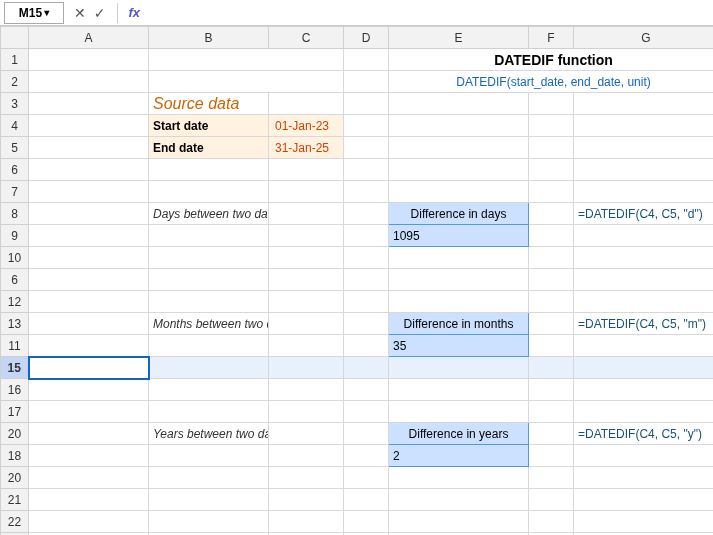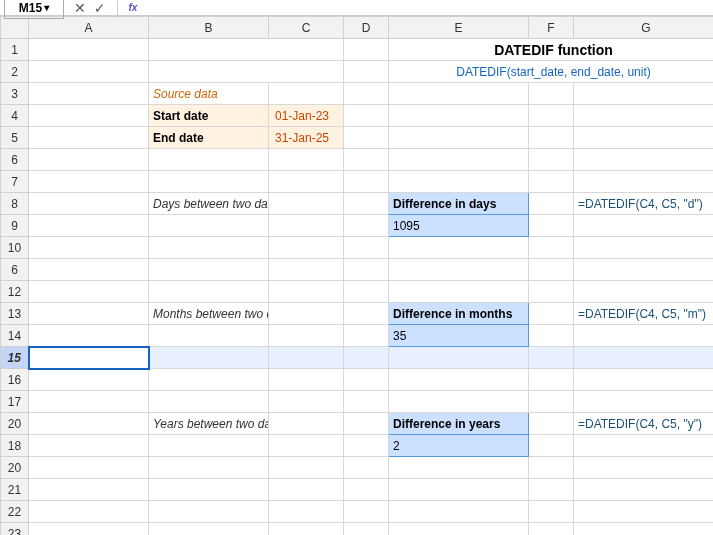--- a/index.html
+++ b/index.html
@@ -8,21 +8,21 @@
       font-size: 13px;
       background: #fff;
       color: #000;
     }
 
     
     .formula-bar {
       display: flex;
       align-items: center;
       border-bottom: 1px solid #ccc;
-      height: 16px;
+      height: 26px;
       background: #fff;
       padding: 0 4px;
       gap: 4px;
     }
     .cell-ref-box {
       border: 1px solid #aaa;
       width: 60px;
       height: 22px;
       display: flex;
       align-items: center;
@@ -43,21 +43,21 @@
     }
     .formula-divider {
       width: 1px;
       height: 20px;
       background: #ccc;
       margin: 0 2px;
     }
     .fx-label {
       color: #5555cc;
       font-style: italic;
-      font-size: 10px;
+      font-size: 13px;
       font-weight: bold;
       padding: 0 4px;
     }
 
     
     .spreadsheet {
       overflow: auto;
       width: 713px;
     }
 
@@ -97,21 +97,20 @@
       height: 22px;
       padding: 1px 4px;
       font-size: 12px;
       overflow: hidden;
       white-space: nowrap;
     }
 
     
     .active-row td, .active-row .row-header {
       background: #e8f0fe;
-      font-style: italic;
     }
     .active-row .row-header {
       background: #c5d5f5;
       font-weight: bold;
     }
 
     
     .selected-cell {
       border: 2px solid #1565c0 !important;
       background: #fff !important;
@@ -127,21 +126,21 @@
     .cell-formula-syntax {
       color: #1565c0;
       text-align: center;
       font-size: 12px;
     }
 
     
     .cell-source-label {
       color: #cc6600;
       font-style: italic;
-      font-size: 12px;
+      font-size: 16px;
     }
 
     
     .cell-data-label {
       font-weight: bold;
       background: #fff2e0 !important;
     }
     .cell-data-value {
       background: #fff2e0 !important;
       color: #cc4400;
@@ -151,22 +150,22 @@
     
     .cell-section-label {
       font-style: italic;
       color: #333;
     }
 
     
     .result-box-header {
       background: #cce0ff !important;
       border: 1px solid #5599dd !important;
-      font-weight: bold;
-      text-align: left;
+      font-weight: normal;
+      text-align: center;
       color: #000;
       margin-left: 44px;
     }
 
     
     .result-box-value {
       background: #cce0ff !important;
       border: 1px solid #5599dd !important;
       color: #000;
     }
@@ -375,21 +374,21 @@
         <td class="cell-section-label">Months between two dates</td>
         <td></td>
         <td></td>
         <td class="result-box-header">Difference in months</td>
         <td></td>
         <td class="cell-formula-display">=DATEDIF(C4, C5, "m")</td>
 
       </tr>
 
       <tr>
-        <td class="row-header">14</td>
+        <td class="row-header">11</td>
         <td></td>
         <td></td>
         <td></td>
         <td></td>
         <td class="result-box-value">35</td>
         <td></td>
         <td></td>
 
       </tr>
 

